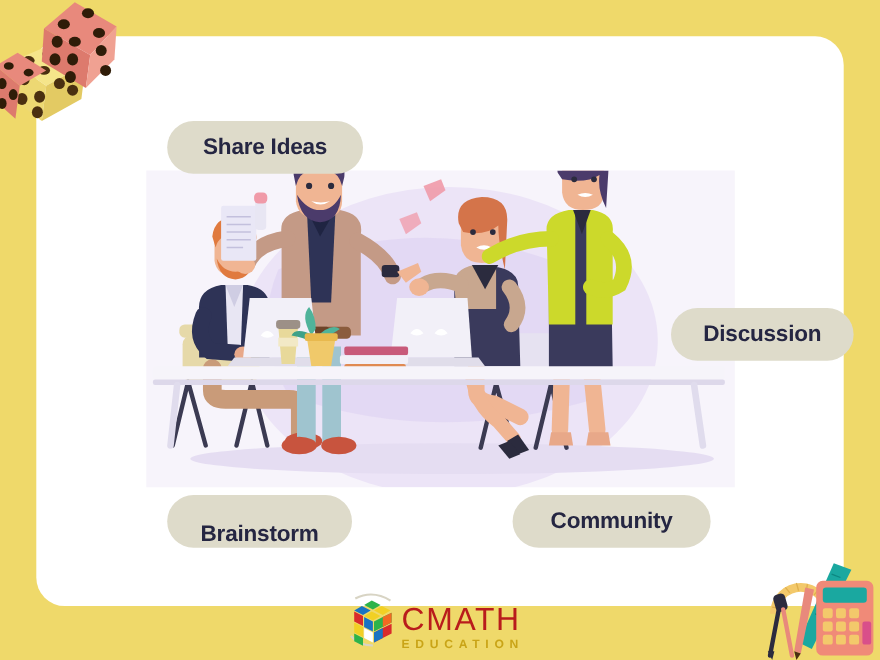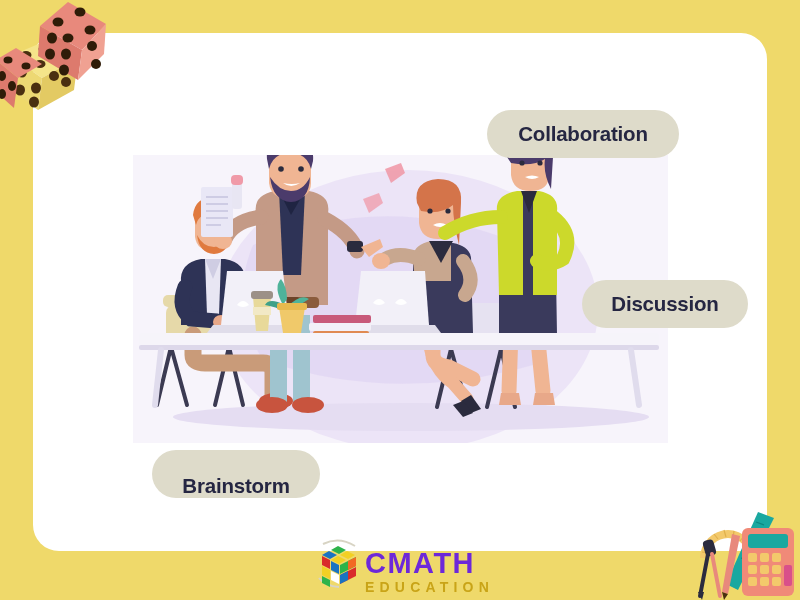--- a/index.html
+++ b/index.html
@@ -56,21 +56,21 @@
     font-size: 20.5px;
     letter-spacing: -0.2px;
     white-space: nowrap;
     height: 48px;
     z-index: 6;
   }
 
   #pill-share-ideas   { left: 152px; top: 110px; width: 178px; }
   #pill-collaboration { left: 487px; top: 110px; width: 192px; }
   #pill-interaction   { left: 31px;  top: 280px; width: 158px; }
-  #pill-discussion    { left: 582px; top: 280px; width: 166px; }
+  #pill-discussion    { left: 610px; top: 280px; width: 166px; }
   #pill-brainstorm    { left: 152px; top: 450px; width: 168px; align-items: flex-end; }
   #pill-community     { left: 466px; top: 450px; width: 180px; }
 
   
   #dice-decoration {
     position: absolute;
     left: -4px;
     top: -2px;
     width: 130px;
     height: 120px;
@@ -98,30 +98,30 @@
     align-items: center;
   }
   #logo-cube { width: 48px; height: 50px; flex: 0 0 auto; }
   #logo-text-group {
     margin-left: 2px;
     display: flex;
     flex-direction: column;
     align-items: flex-start;
   }
   #logo-wordmark {
-    color: #6d28d9;
+    color: #b91c1c;
     font-size: 29px;
-    font-weight: bold;
+    font-weight: normal;
     letter-spacing: 1.5px;
     line-height: 1;
     margin-top: 16px;
   }
   #logo-tagline {
     color: #c9a417;
-    font-size: 14px;
+    font-size: 11px;
     font-weight: bold;
     letter-spacing: 5.2px;
     line-height: 1;
     margin-top: 2px;
   }
 </style>
 </head>
 <body>
 
 <div id="slide">
@@ -278,28 +278,31 @@
         <rect x="176" y="168" width="62" height="8" rx="2" fill="#f2f0f8"></rect>
         <rect x="180" y="176" width="56" height="8" rx="2" fill="#e08a52"></rect>
       </g>
 
       <rect x="6" y="178" width="520" height="12" rx="3" fill="#f6f4fa"></rect>
       <rect x="6" y="190" width="520" height="5" rx="2" fill="#ddd8ea"></rect>
       <path d="M28 195 L22 250 M498 195 L506 250" stroke="#e0dced" stroke-width="6" stroke-linecap="round"></path>
     </svg>
   </div>
 
-  <div class="pill" id="pill-collaboration">
-    <span>Collaboration</span>
+  <div class="pill" id="pill-share-ideas">
+    <span>Share Ideas</span>
   </div>
   <div class="pill" id="pill-discussion">
     <span>Discussion</span>
   </div>
   <div class="pill" id="pill-brainstorm">
     <span>Brainstorm</span>
+  </div>
+  <div class="pill" id="pill-community">
+    <span>Community</span>
   </div>
 
   <svg id="dice-decoration" viewBox="0 0 130 120">
 
     <g>
       <path d="M14 58 L52 42 L82 60 L46 80 Z" fill="#f5e58a"></path>
       <path d="M14 58 L46 80 L42 112 L10 88 Z" fill="#edd873"></path>
       <path d="M46 80 L82 60 L78 92 L42 112 Z" fill="#e3ca63"></path>
       <g fill="#4a2f10">
         <ellipse cx="30" cy="57" rx="5.5" ry="4"></ellipse>

